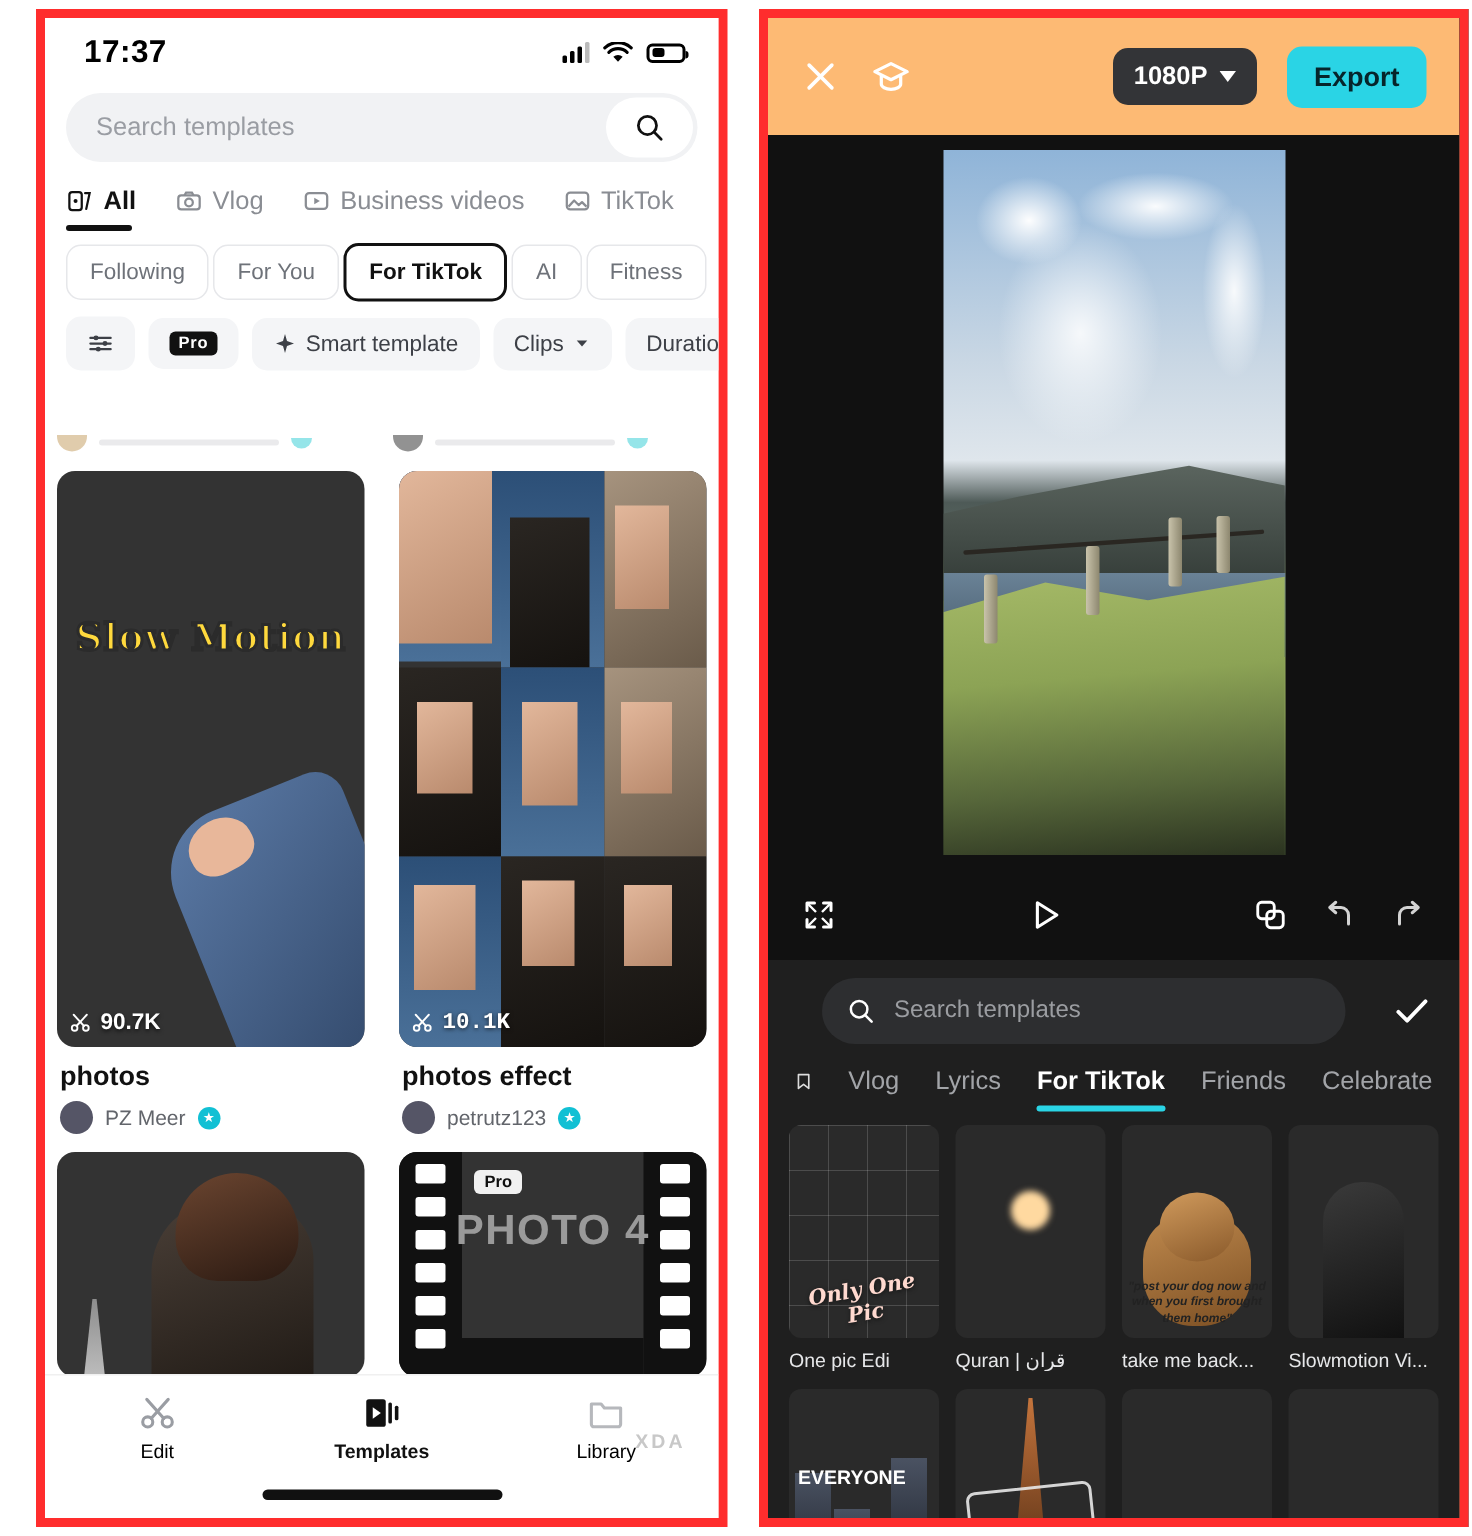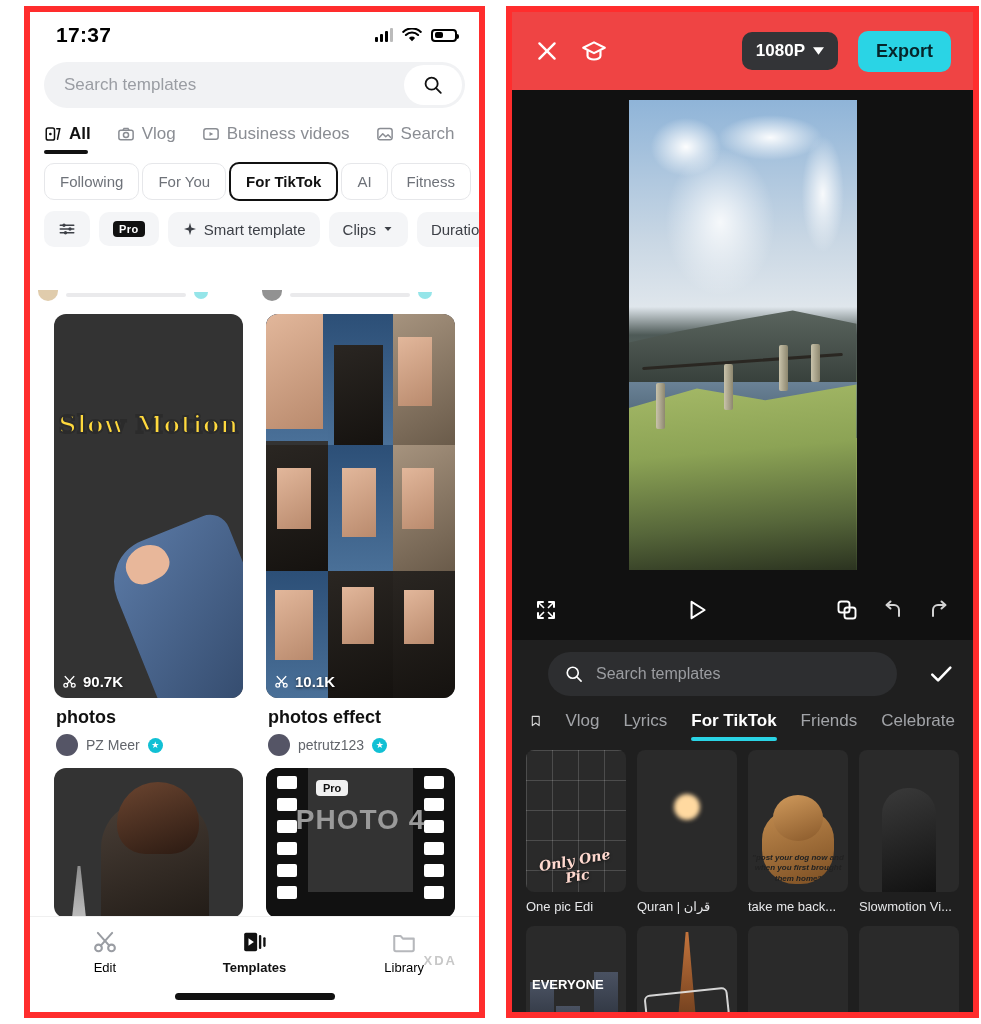--- a/index.html
+++ b/index.html
@@ -71,21 +71,21 @@
   .pro-badge { background:#111; color:#fff; font-size:11px; font-weight:bold; border-radius:4px; padding:2px 6px; letter-spacing:.5px;}
 
   
   .feed { position:absolute; left:0; right:0; top:272px; bottom:96px; overflow:hidden; }
   .ghost-row { display:flex; gap:14px; padding: 0 8px; height:22px; opacity:.55; }
   .ghost { flex:1; display:flex; align-items:center; gap:8px; }
   .ghost .av { width:20px;height:11px;background:#c7a36a;border-radius:0 0 12px 12px;}
   .ghost .ln { flex:0 0 120px;height:4px;background:#d9dadd;border-radius:2px;}
   .ghost .vb { width:14px;height:7px;background:#3fd0d8;border-radius:0 0 9px 9px;}
 
-  .grid { display:grid; grid-template-columns:1fr 1fr; gap:23px; padding: 8px 24px 0; }
+  .grid { display:grid; grid-template-columns:1fr 1fr; gap:23px; padding: 8px 8px 0; }
   .card .thumb {
     position:relative; width:100%; height:384px; border-radius:12px; overflow:hidden; background:#333;
   }
   .card .thumb.short { height:150px; }
   .uses { position:absolute; left:8px; bottom:8px; color:#fff; font-size:15px; font-weight:bold;
           display:flex; align-items:center; gap:6px; text-shadow:0 1px 3px rgba(0,0,0,.7);text-align:center; }
   .card-title { font-size:18px; font-weight:bold; color:#111; margin:9px 2px 6px; }
   .author { display:flex; align-items:center; gap:8px; margin:0 2px 4px;}
   .author .pic { width:22px;height:22px;border-radius:50%; background:#556; overflow:hidden;}
   .author .nm { font-size:14px; color:#62656b; }
@@ -99,21 +99,21 @@
   .t-slowmo .ov-text{
      position:absolute;left:0;right:0;top:96px;text-align:center;
      font-size:25px;font-weight:bold;color:#ffd93d;
      -webkit-text-stroke:2px #2b2b2b; letter-spacing:.5px; font-family:"DejaVu Serif",serif;}
   .t-slowmo .arm{position:absolute;right:6px;bottom:0;width:130px;height:190px;
      background:linear-gradient(145deg,#5b7aa6,#2f4566);
      transform:rotate(-22deg) translate(16px,26px);border-radius:44px 20px 0 0;}
   .t-slowmo .hand{position:absolute;right:74px;bottom:116px;width:44px;height:36px;
      background:#e8b79a;border-radius:50% 50% 40% 40%;transform:rotate(-28deg);}
 
-  .t-collage{background:#2a2a2a;}
+  .t-collage{background:#2a2a2a;font-family:Liberation Mono, monospace;}
   .t-collage .cell{position:absolute;}
   .t-collage .sky{background:linear-gradient(#2c4f77,#4a7098);}
   .t-collage .skin{background:linear-gradient(150deg,#e2b79b,#b98a6d);}
   .t-collage .dark{background:linear-gradient(160deg,#2a2622,#15120f);}
   .t-collage .stone{background:linear-gradient(150deg,#a6937e,#6a5b4a);}
 
   .t-girl{background:
      linear-gradient(170deg,#e9eaec 0%, #dcdde0 55%, #cfd0d3 100%);}
   .t-girl .fig{position:absolute;right:34px;bottom:0;width:108px;height:118px;
      background:linear-gradient(160deg,#4a3f37,#221c17);border-radius:48px 40px 0 0;}
@@ -133,21 +133,21 @@
   
   .bottomnav { position:absolute; left:0; right:0; bottom:0; height:96px; background:#fff; border-top:1px solid #f0f0f0; }
   .navitems { display:flex; height:70px; }
   .navitem { flex:1; display:flex; flex-direction:column; align-items:center; justify-content:center; gap:5px; }
   .navitem .lb { font-size:13px; color:#000000; }
   .navitem.active .lb { color:#111; font-weight:bold; }
   .homebar { position:absolute; left:50%; transform:translateX(-50%); bottom:12px; width:160px; height:7px; background:#111; border-radius:4px; }
   .wm { position:absolute; right:22px; bottom:44px; font-size:13px; font-weight:bold; color:#c8c8c8; letter-spacing:2px;}
 
   
-  #right-screen { background:#ef4444; color:#fff; }
+  #right-screen { background:#fdba74; color:#fff; }
   .r-top { height:78px; display:flex; align-items:center; padding:0 22px; gap:20px; }
   .r-top .spacer { flex:1; }
   .res-btn { background:#333437; border-radius:10px; padding:9px 14px; font-size:17px; font-weight:bold; color:#fff; display:flex; align-items:center; gap:8px;}
   .export-btn { background:#2ad4e5; color:#06252b; border-radius:10px; padding:10px 18px; font-size:18px; font-weight:bold; }
 
   .preview-area { position:relative; height:490px; background:#111; display:flex; align-items:center; justify-content:center; }
   .video-frame { width:228px; height:470px; overflow:hidden; position:relative;
     background:
       radial-gradient(closest-side at 25% 10%, rgba(255,255,255,.98), rgba(255,255,255,0) 62%),
       radial-gradient(closest-side at 62% 8%,  rgba(255,255,255,.95), rgba(255,255,255,0) 60%),
@@ -280,21 +280,21 @@
             <rect x="2.5" y="5" width="19" height="14" rx="3" stroke="#8a8d93" stroke-width="2" fill="none"></rect>
             <path d="M10 9.2 15 12l-5 2.8Z" fill="#8a8d93"></path>
           </svg>
           <span>Business videos</span>
         </div>
         <div class="cat-tab">
           <svg width="18" height="18" viewBox="0 0 24 24">
             <rect x="2.5" y="4.5" width="19" height="15" rx="3" stroke="#8a8d93" stroke-width="2" fill="none"></rect>
             <path d="M4 17l5-5.4 4 4 3-2.6 4 4" stroke="#8a8d93" stroke-width="2" fill="none" stroke-linejoin="round"></path>
           </svg>
-          <span>Search</span>
+          <span>TikTok</span>
         </div>
       </div>
 
       <div class="chip-row">
         <div class="chip">Following</div>
         <div class="chip">For You</div>
         <div class="chip sel">For TikTok</div>
         <div class="chip">AI</div>
         <div class="chip">Fitness</div>
         <svg class="chev" width="22" height="22" viewBox="0 0 24 24">

